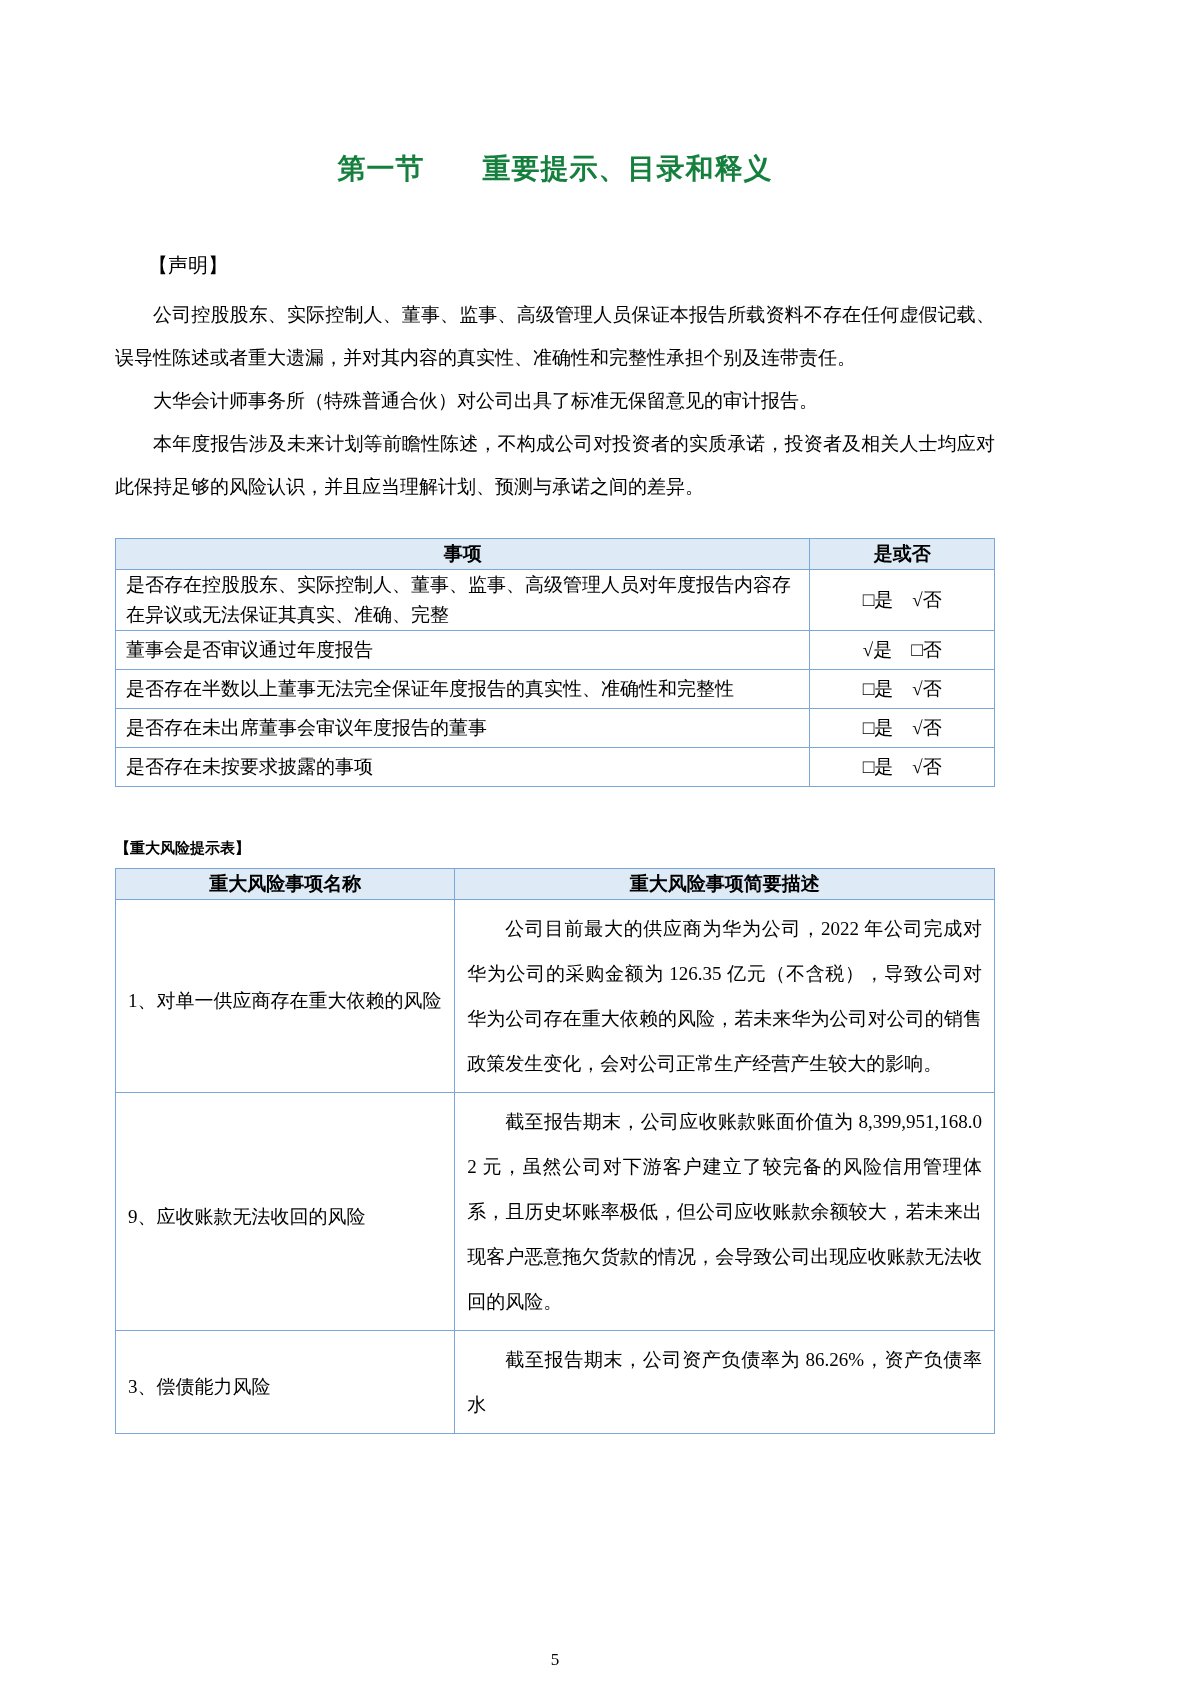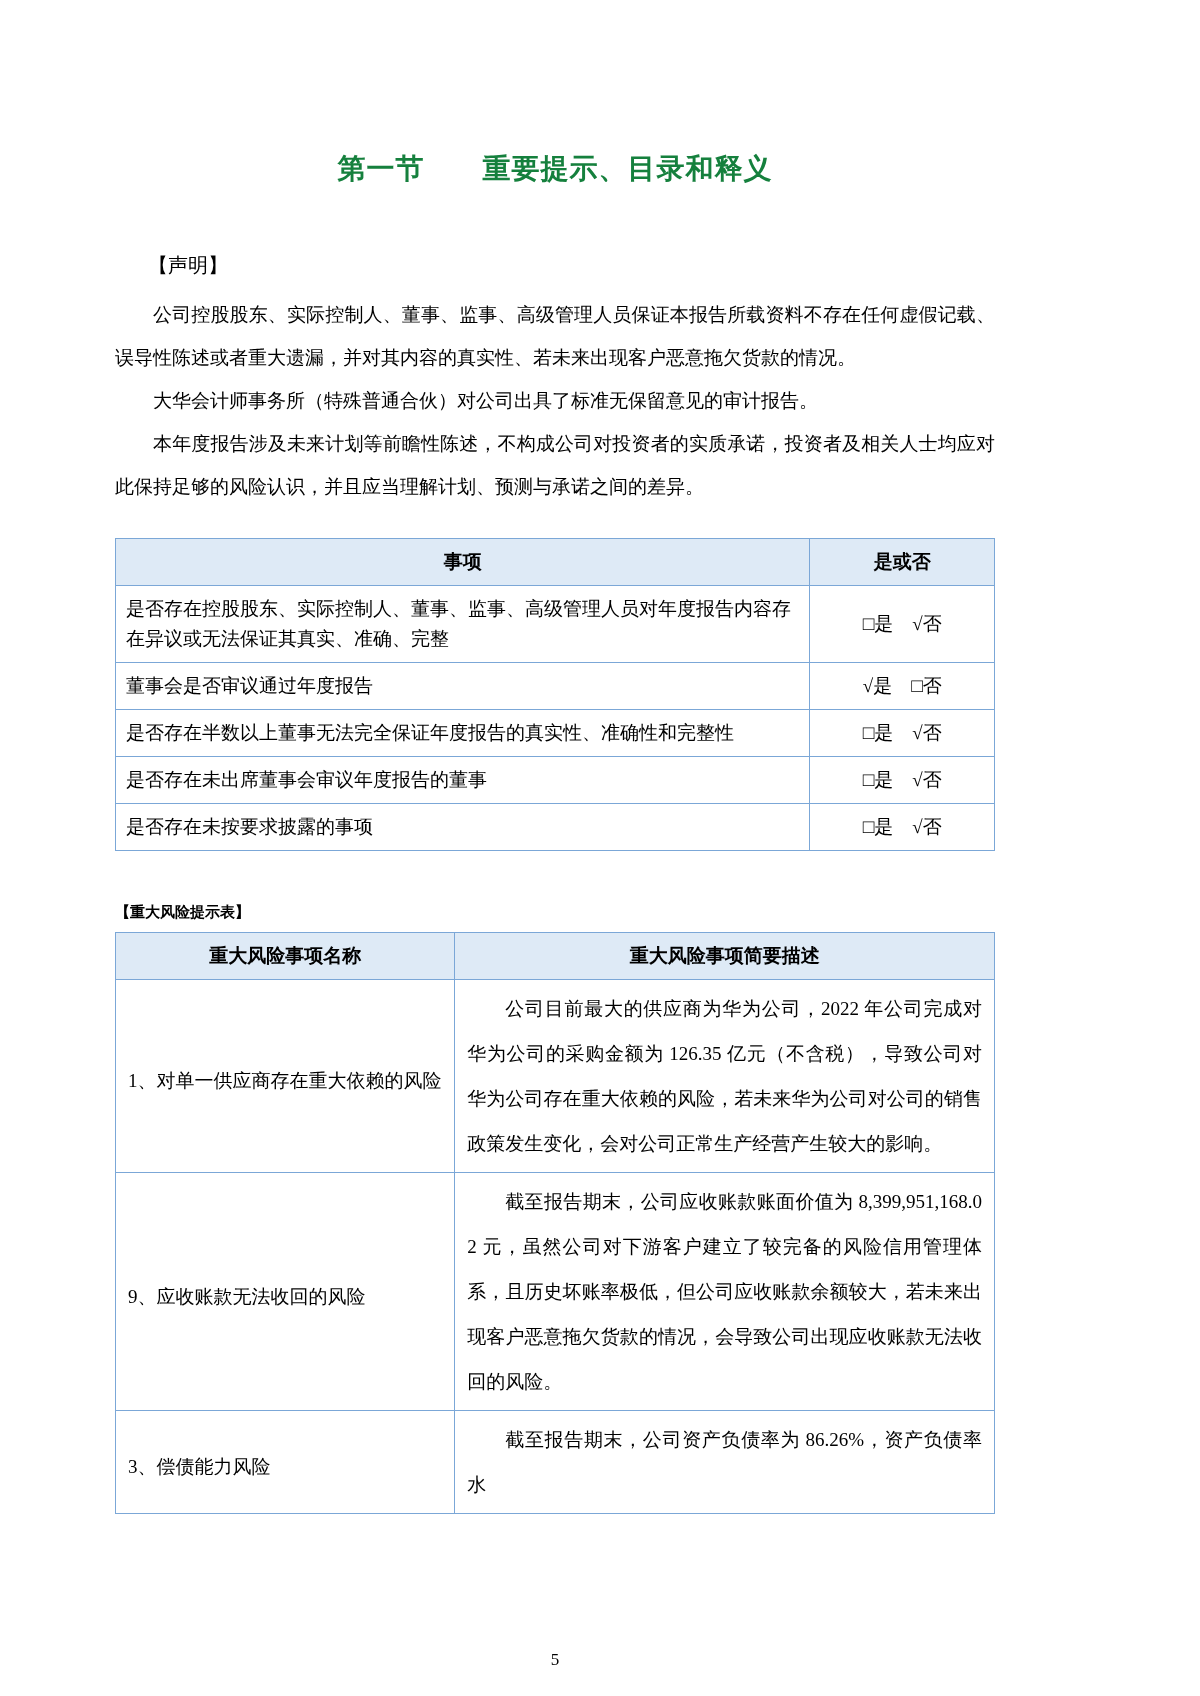--- a/index.html
+++ b/index.html
@@ -44,21 +44,21 @@
   }
   table {
     width: 100%;
     border-collapse: collapse;
     table-layout: fixed;
   }
   th, td {
     border: 1px solid #7ba7d7;
     font-size: 19px;
     font-weight: normal;
-    padding: 8px 10px;
+    padding: 0 10px;
     line-height: 30px;
     vertical-align: middle;
     word-break: break-all;
   }
   th {
     background: #deeaf6;
     font-weight: bold;
     text-align: center;
   }
   .decl-table { margin-top: 30px; }
@@ -97,21 +97,21 @@
 <body>
 
 <div class="page">
   <div class="content">
 
     <h1 class="doc-title">第一节　　重要提示、目录和释义</h1>
 
     <div class="stmt-heading">【声明】</div>
 
     <div class="paragraphs">
-      <p>公司控股股东、实际控制人、董事、监事、高级管理人员保证本报告所载资料不存在任何虚假记载、误导性陈述或者重大遗漏，并对其内容的真实性、若未来出现客户恶意拖欠货款的情况。</p>
+      <p>公司控股股东、实际控制人、董事、监事、高级管理人员保证本报告所载资料不存在任何虚假记载、误导性陈述或者重大遗漏，并对其内容的真实性、准确性和完整性承担个别及连带责任。</p>
       <p>大华会计师事务所（特殊普通合伙）对公司出具了标准无保留意见的审计报告。</p>
       <p>本年度报告涉及未来计划等前瞻性陈述，不构成公司对投资者的实质承诺，投资者及相关人士均应对此保持足够的风险认识，并且应当理解计划、预测与承诺之间的差异。</p>
     </div>
 
     <table class="decl-table">
       <thead>
         <tr>
           <th class="col-item">事项</th>
           <th class="col-ans">是或否</th>
         </tr>

